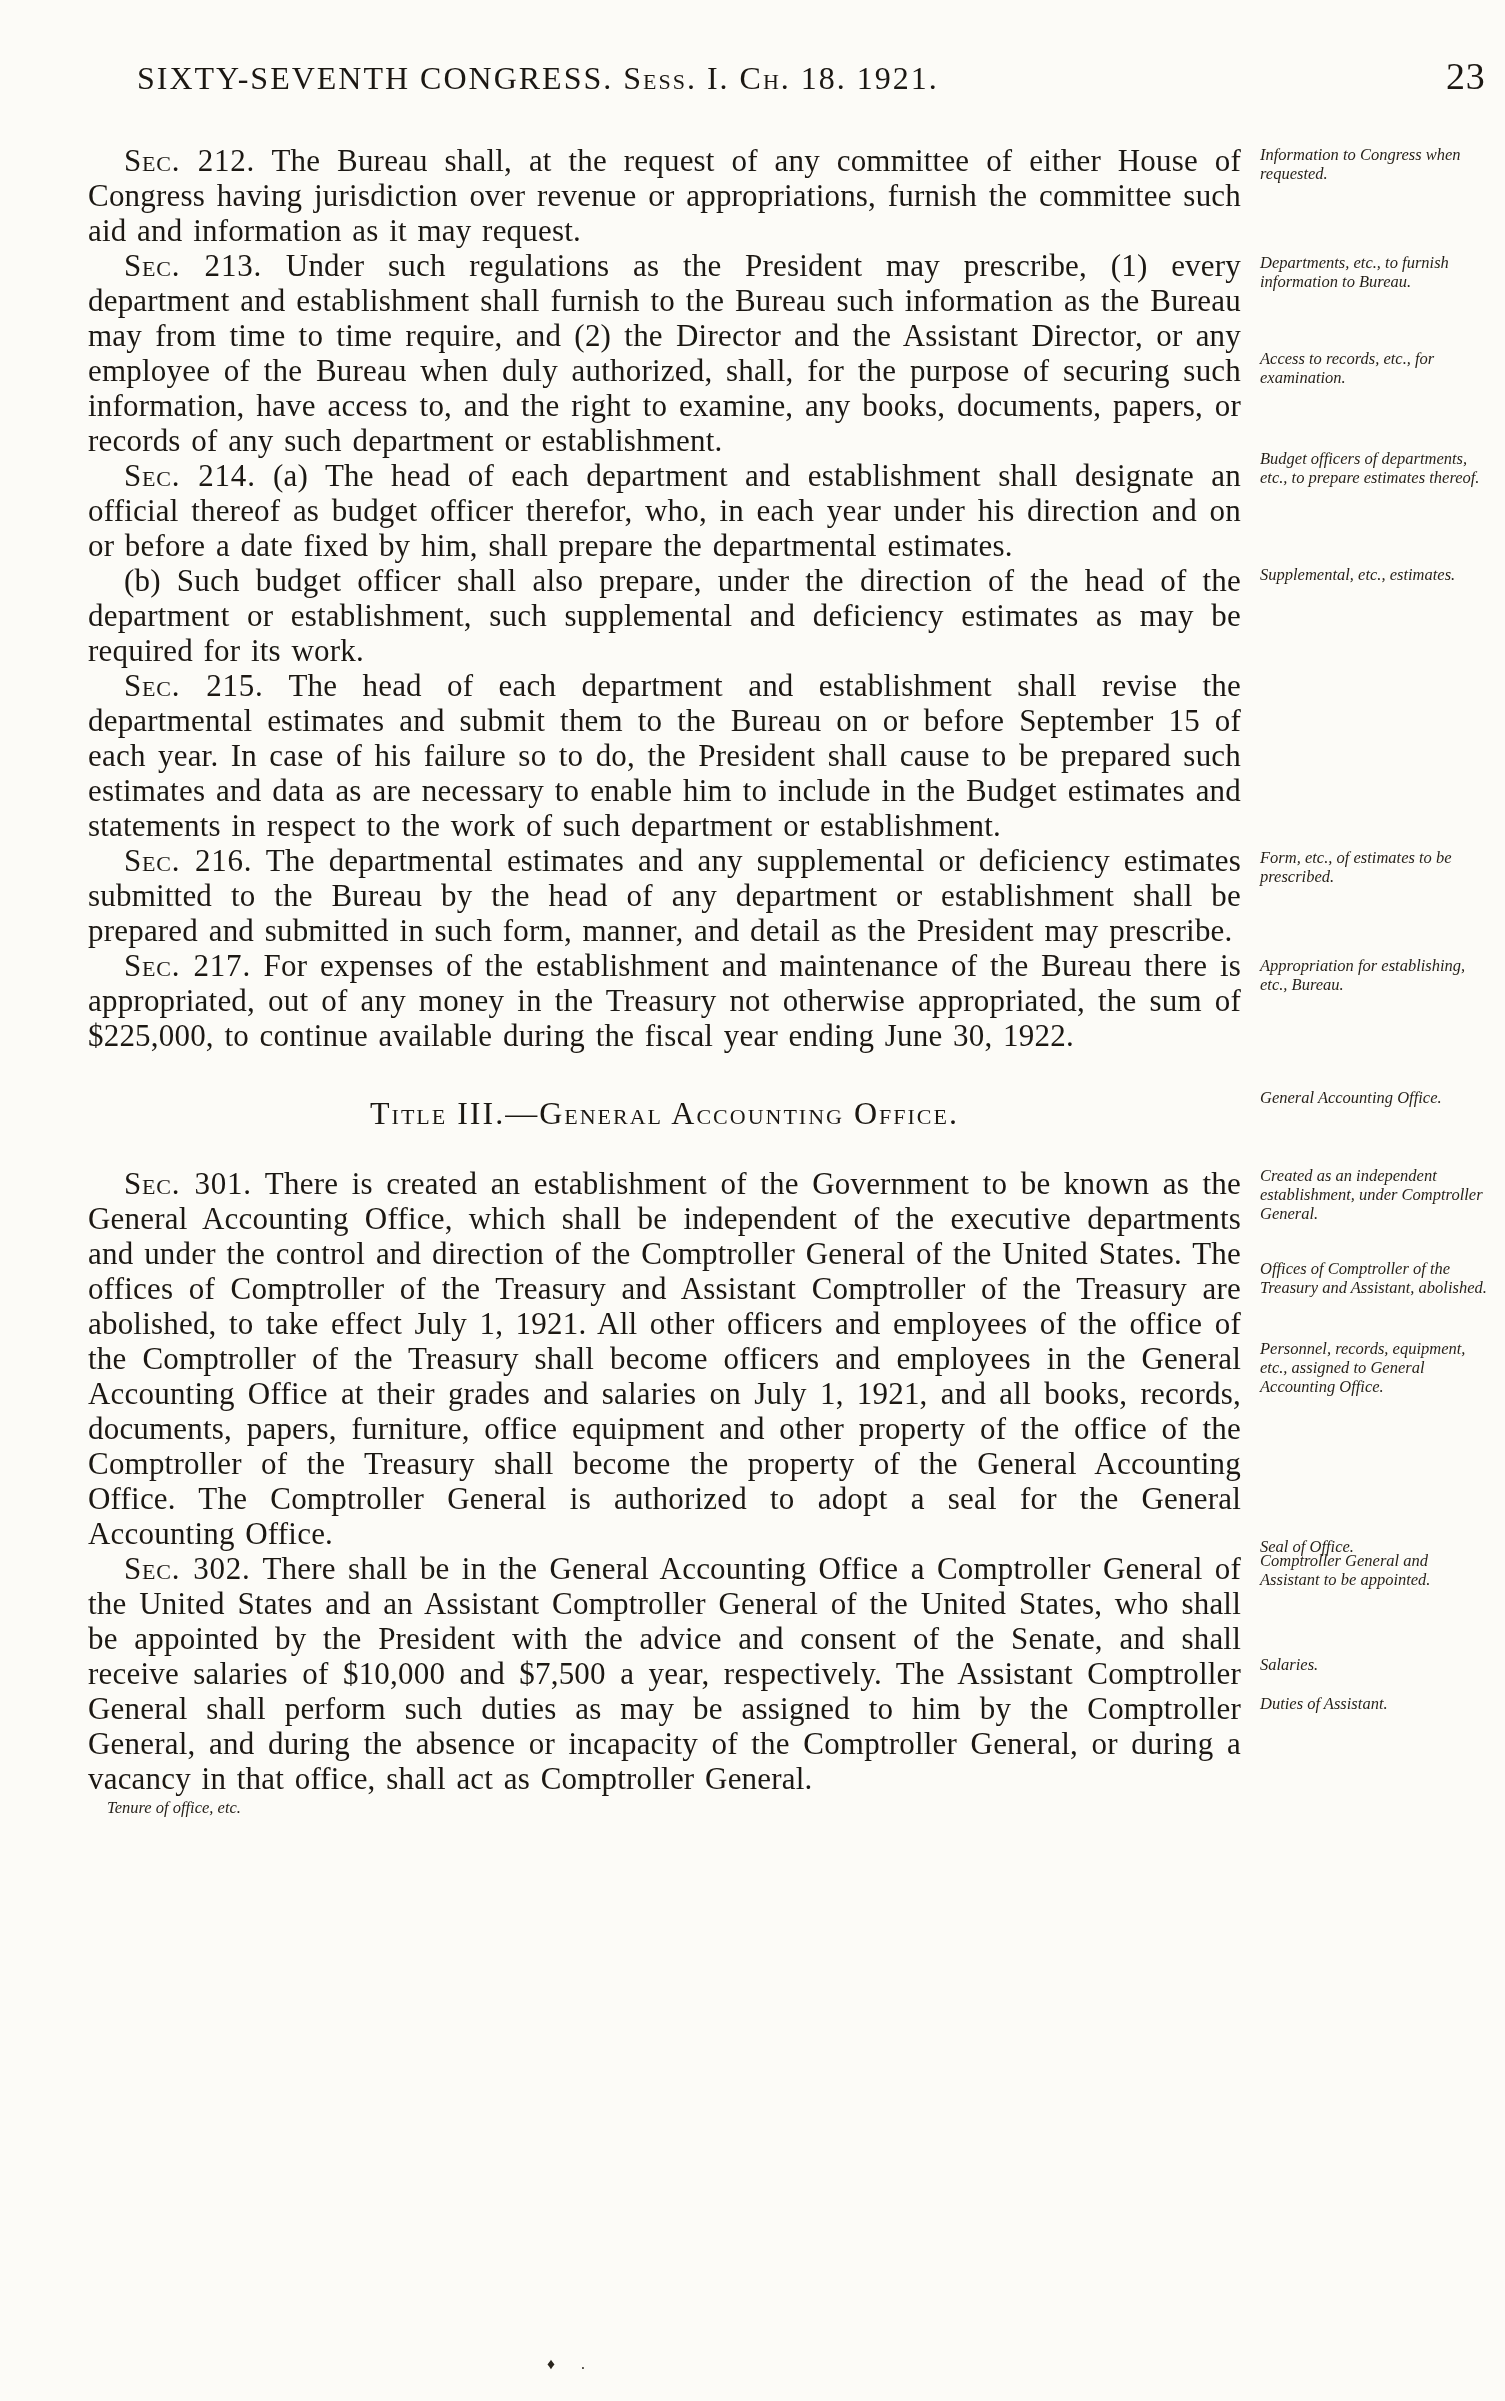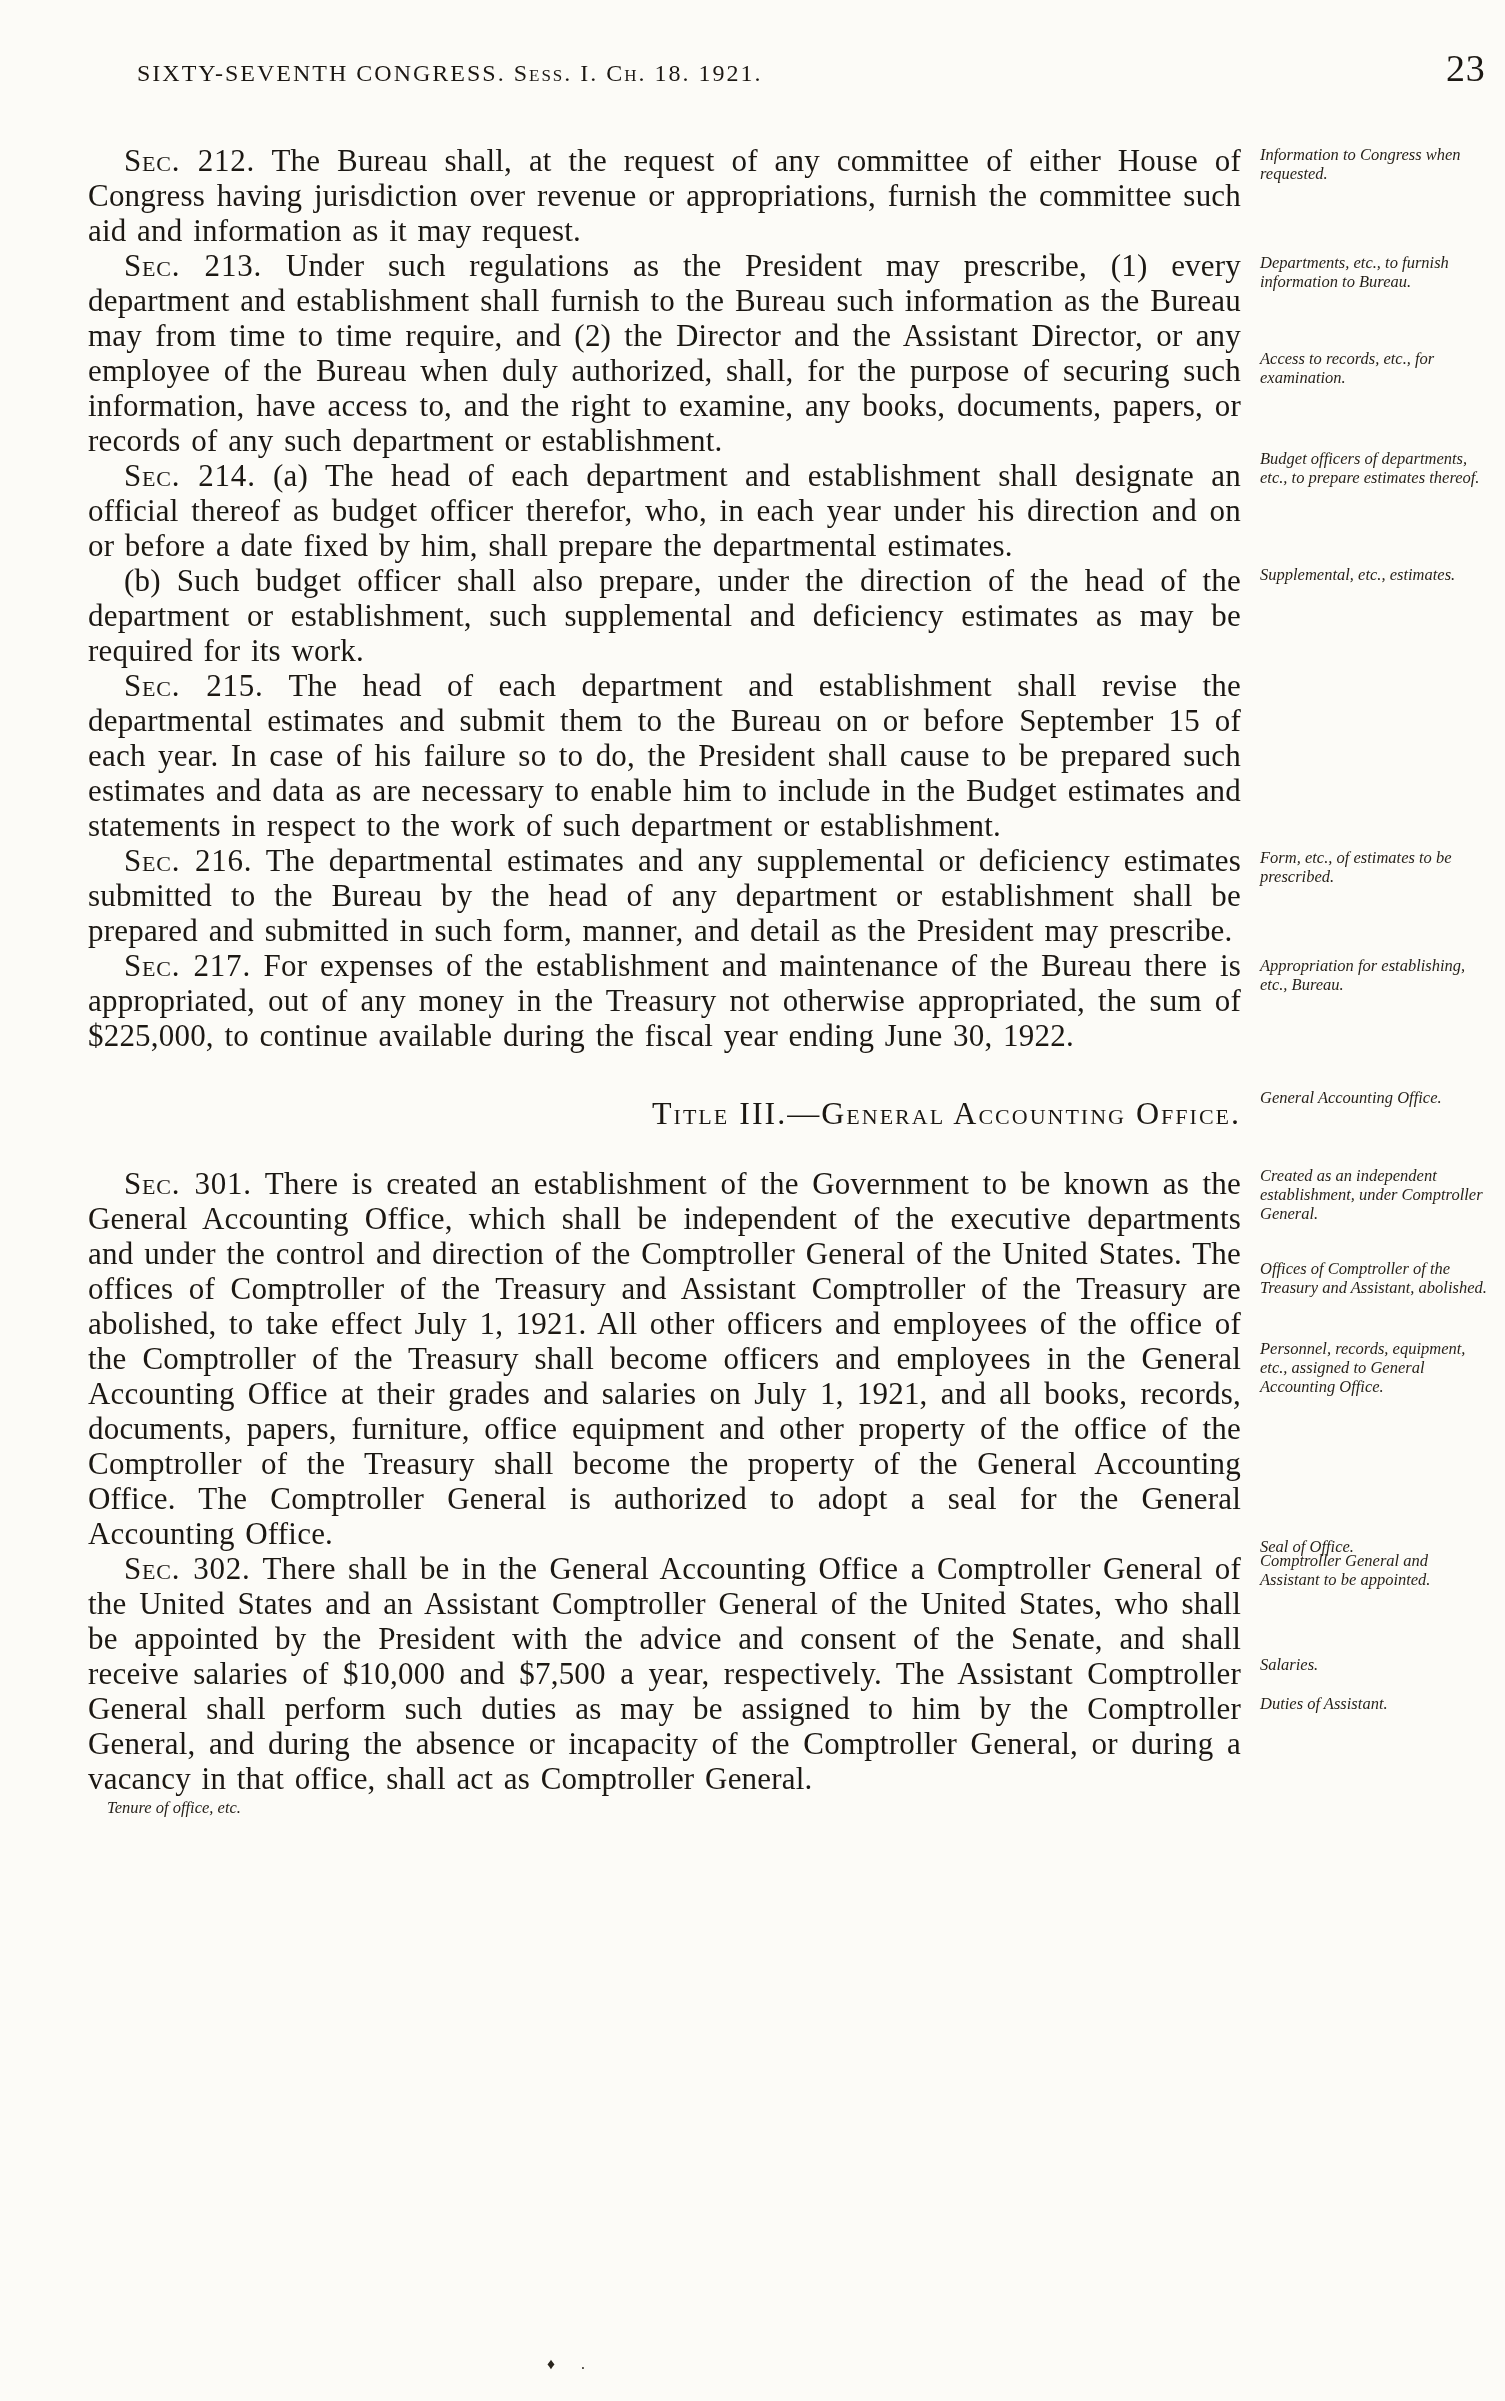--- a/index.html
+++ b/index.html
@@ -16,21 +16,21 @@
   .header-row {
     position: absolute;
     top: 36px;
     left: 88px;
     right: 20.4px;
     display: flex;
     justify-content: space-between;
     align-items: baseline;
   }
   .header-title {
-    font-size: 24px;
+    font-size: 32px;
     letter-spacing: 2px;
     padding-left: 49px;
     white-space: nowrap;
     margin-top: 24px;
   }
   .sc { font-variant: small-caps; }
   .page-number {
     font-size: 38px;
     letter-spacing: 0.8px;
   }
@@ -56,21 +56,21 @@
     position: absolute;
     left: 19px;
     width: 228px;
     font-size: 16.5px;
     line-height: 19px;
     color: #241f18;
   }
   h2.title-heading {
     font-size: 32px;
     line-height: 36px;
-    text-align: right;
+    text-align: center;
     font-weight: normal;
     font-variant: small-caps;
     letter-spacing: 2px;
     margin: 42px 0 35px;
   }
   .footer-mark {
     position: absolute;
     left: 547px;
     top: 2355px;
     font-size: 15.7px;

